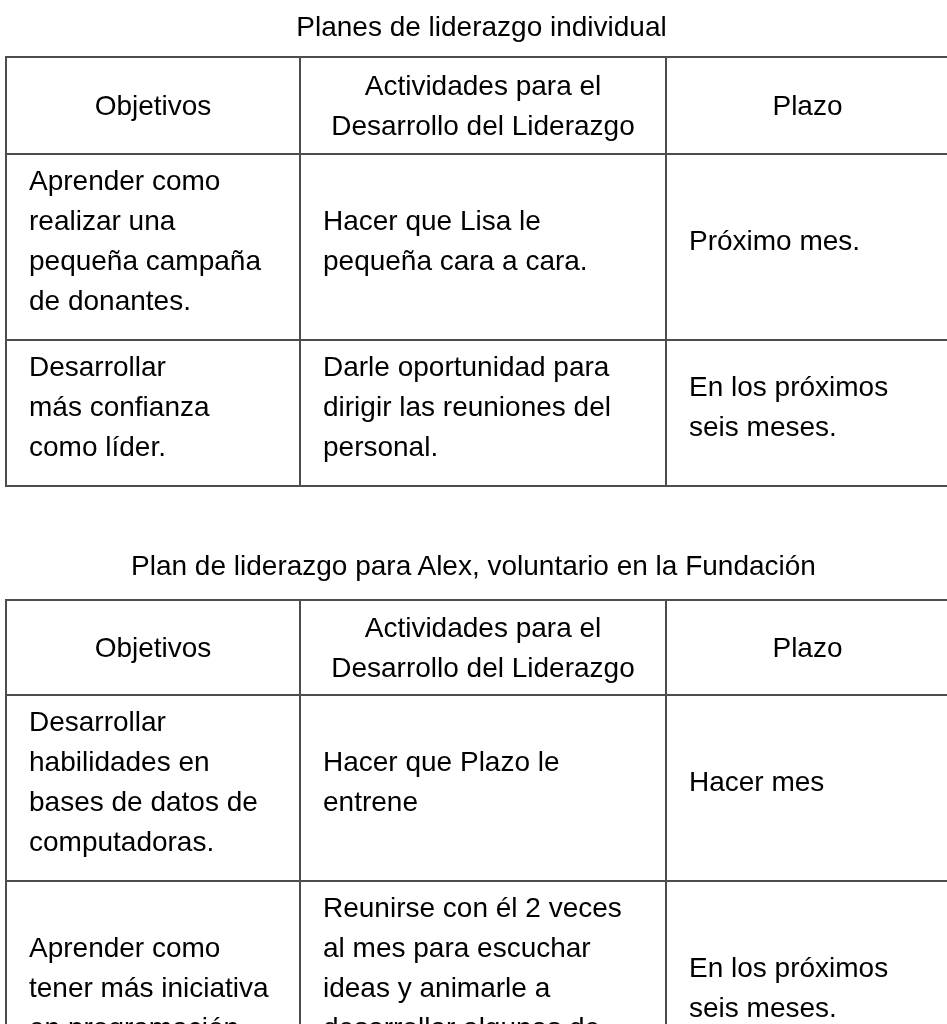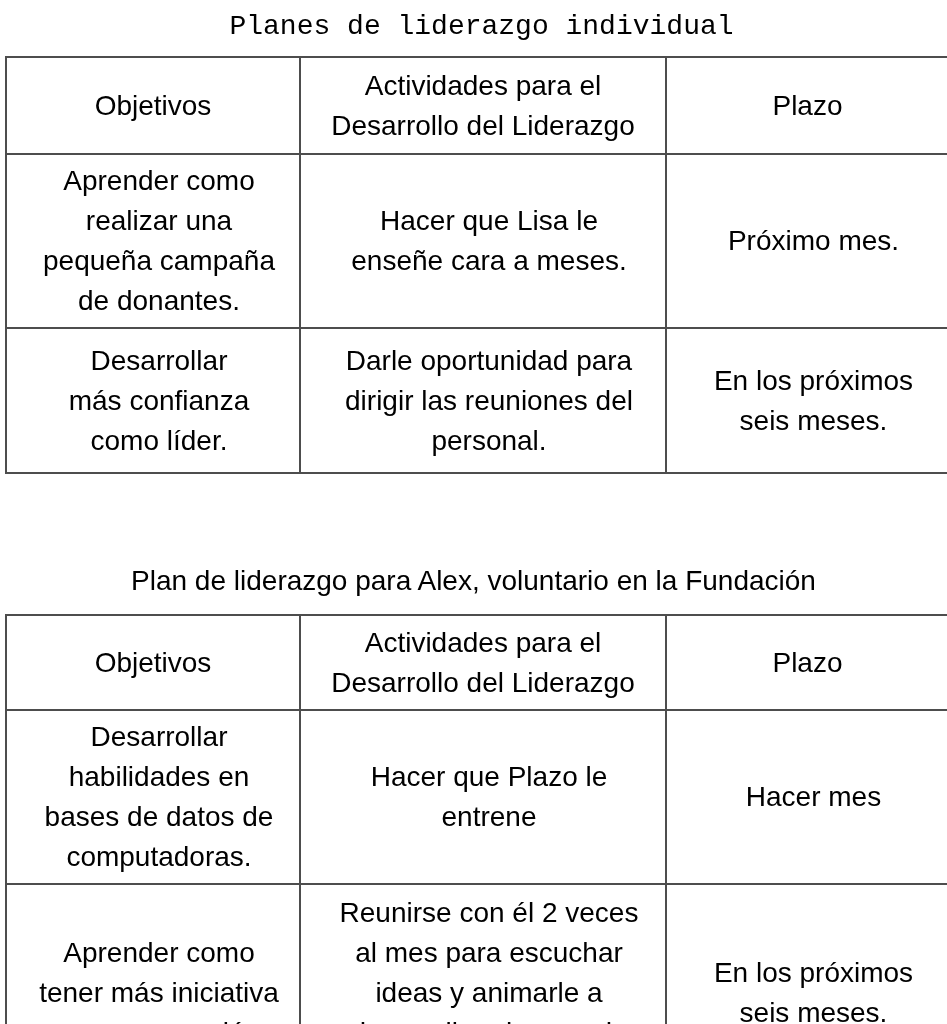--- a/index.html
+++ b/index.html
@@ -13,22 +13,22 @@
     font-family: "Liberation Sans", sans-serif;
     color: #000000;
     box-sizing: border-box;
   }
   .table-title {
     text-align: center;
     font-size: 28px;
     line-height: 38px;
     color: #000000;
   }
-  .title-1 { margin: 8px 0 10px 16px; font-family: Liberation Mono, monospace; }
-  .title-2 { margin: 88px 0 14px 0; }
+  .title-1 { margin: 8px 0 10px 16px; }
+  .title-2 { margin: 60px 0 14px 0; }
   table.plan-table {
     border-collapse: collapse;
     table-layout: fixed;
     width: 943px;
     margin-left: 5px;
   }
   table.plan-table th,
   table.plan-table td {
     border: 2px solid #4d4d4d;
     font-size: 28px;
@@ -37,22 +37,22 @@
     vertical-align: middle;
     white-space: pre-line;
     box-sizing: border-box;
     overflow: hidden;
   }
   table.plan-table th {
     text-align: center;
     padding: 4px 10px;
   }
   table.plan-table td {
-    text-align: center;
-    padding: 6px 10px 6px 22px;
+    text-align: left;
+    padding: 6px 10px 18px 22px;
   }
   col.c1 { width: 294px; }
   col.c2 { width: 366px; }
   col.c3 { width: 283px; }
   table.t1 tr:nth-child(1) { height: 97px; }
   table.t1 tr:nth-child(2) { height: 165px; }
   table.t1 tr:nth-child(3) { height: 145px; }
   table.t2 tr:nth-child(1) { height: 95px; }
   table.t2 tr:nth-child(2) { height: 150px; }
   table.t2 tr:nth-child(3) { height: 217px; }
@@ -76,21 +76,21 @@
         <th>Actividades para el
 Desarrollo del Liderazgo</th>
         <th>Plazo</th>
       </tr>
       <tr>
         <td>Aprender como
 realizar una
 pequeña campaña
 de donantes.</td>
         <td>Hacer que Lisa le
-enseñe cara a meses.</td>
+pequeña cara a cara.</td>
         <td>Próximo mes.</td>
       </tr>
       <tr>
         <td>Desarrollar
 más confianza
 como líder.</td>
         <td>Darle oportunidad para
 dirigir las reuniones del
 personal.</td>
         <td>En los próximos

